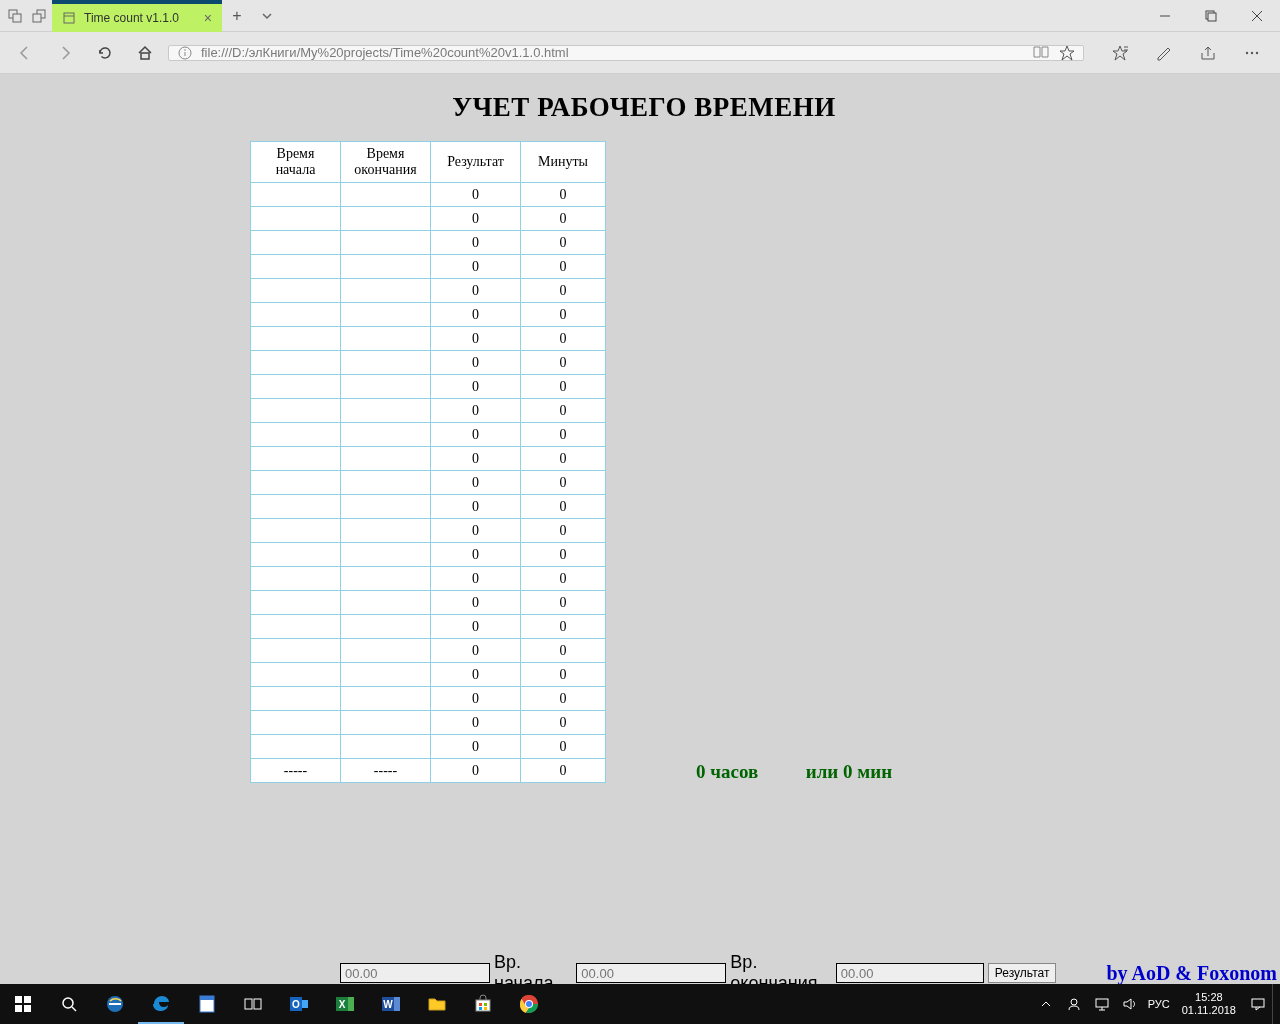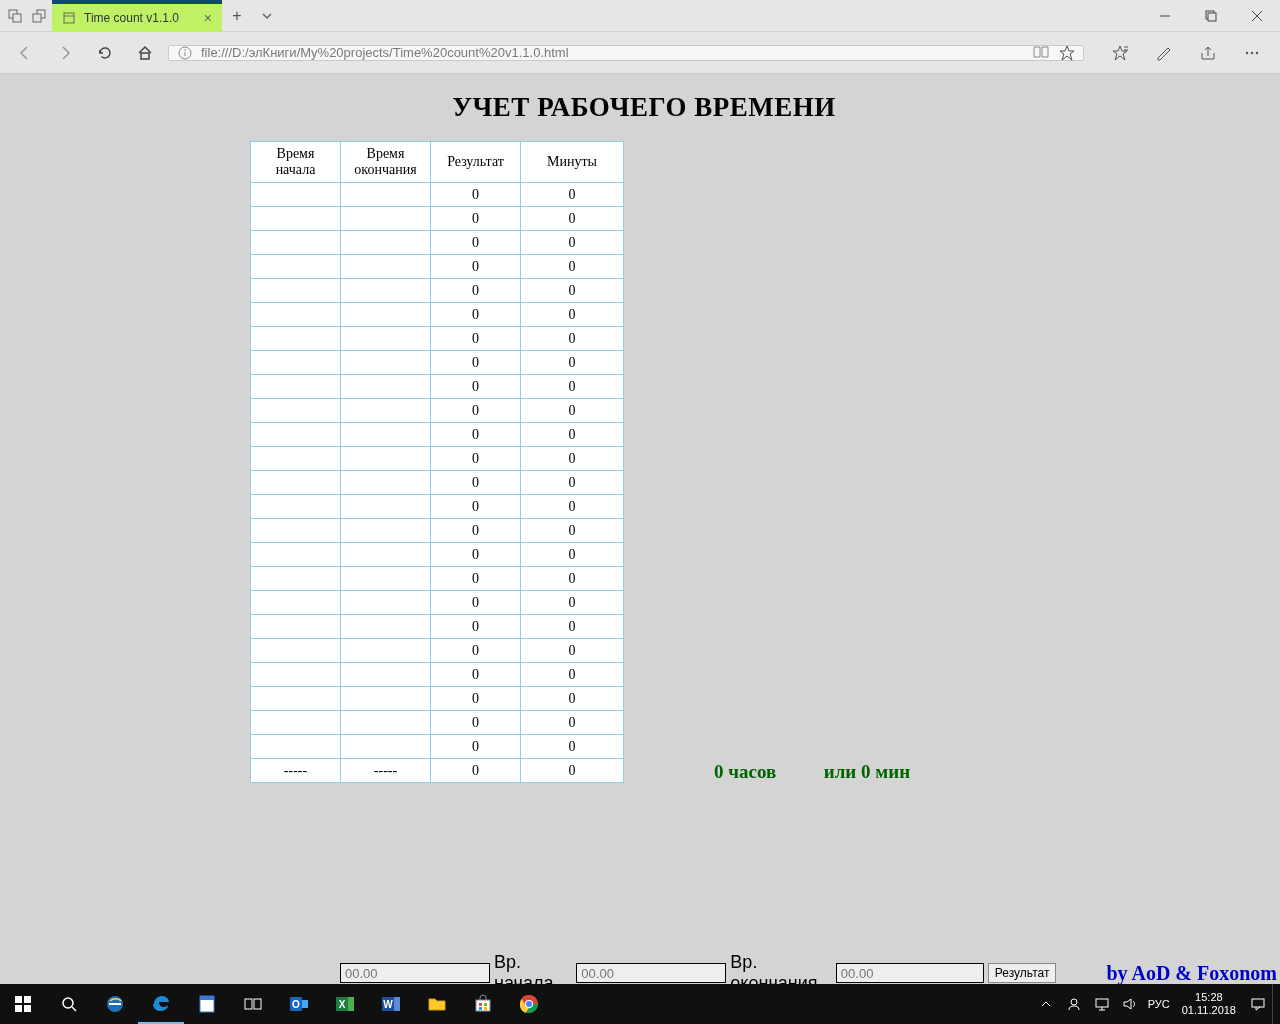--- a/index.html
+++ b/index.html
@@ -34,21 +34,21 @@
 .page-title { text-align:center; font-family: "Times New Roman", serif; font-weight:bold; font-size:27px; color:#000; margin-top:18px; letter-spacing:0.5px; }
 .content-row { display:flex; align-items:flex-end; margin-top:18px; }
 .table-wrap { margin-left: 242px; }
 table.tt { border-collapse:collapse; background:#fff; }
 table.tt th, table.tt td { border:1px solid #8fd0e4; font-family:"Times New Roman", serif; font-size:14px; text-align:center; }
 table.tt th { padding:4px 8px; font-weight:normal; }
 table.tt td { padding:2px 0; height:24px; }
 table.tt th:nth-child(1), table.tt td:nth-child(1){ width:90px; }
 table.tt th:nth-child(2), table.tt td:nth-child(2){ width:90px; }
 table.tt th:nth-child(3), table.tt td:nth-child(3){ width:90px; }
-table.tt th:nth-child(4), table.tt td:nth-child(4){ width:103px; }
+table.tt th:nth-child(4), table.tt td:nth-child(4){ width:85px; }
 
 .summary { margin-left: 90px; margin-top: 32px; font-family:"Times New Roman", serif; font-weight:bold; font-size:19px; color:#006400; white-space:pre; }
 
 
 .bottom-bar { position:absolute; left:0; right:3px; bottom:40px; height:22px; display:flex; align-items:center; padding-left:340px; background:#d4d4d4; }
 .bottom-bar input { height:20px; border:1px solid #000; background:#eee; font-size:13px; padding:0 4px; color:#555; }
 .bottom-bar .inp1 { width:150px; }
 .bottom-bar .lbl { font-size:18px; margin:0 6px 0 4px; font-family:Arial,sans-serif; }
 .bottom-bar .inp2 { width:150px; }
 .bottom-bar .inp3 { width:148px; }

